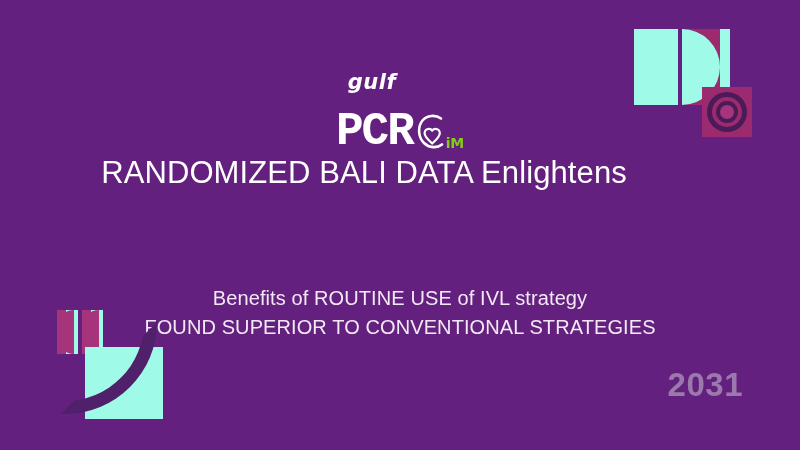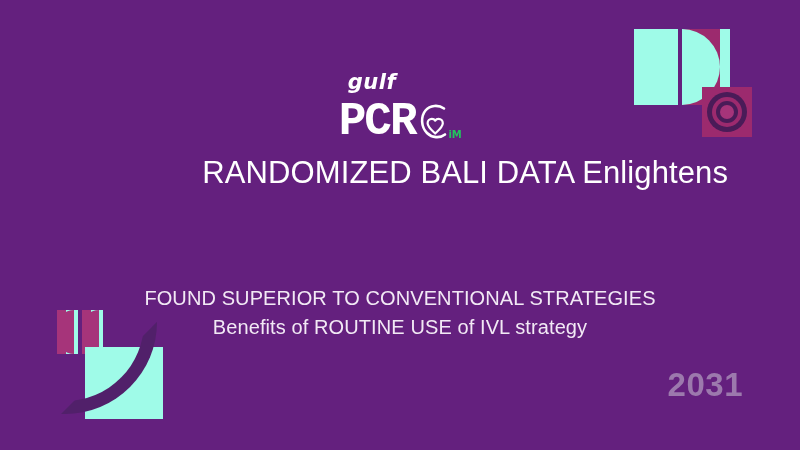--- a/index.html
+++ b/index.html
@@ -178,21 +178,21 @@
     line-height: 1;
   }
   .logo .gulf {
     display: block;
     color: #FFFFFF;
     font-family: "DejaVu Sans", sans-serif;
     font-size: 21px;
     font-style: italic;
     font-weight: 700;
     letter-spacing: 0.5px;
-    margin-bottom: 8px;
+    margin-bottom: 18px;
     padding-right: 56px;
   }
   .logo .mark-row {
     display: inline-flex;
     align-items: flex-end;
     justify-content: center;
   }
   .logo .pcr {
     color: #FFFFFF;
     font-family: Liberation Mono, monospace;
@@ -202,36 +202,36 @@
     line-height: 0.92;
   }
   .logo .heart-mark {
     position: relative;
     width: 34px;
     height: 40px;
     margin-left: 2px;
     margin-bottom: 1px;
   }
   .logo .im {
-    color: #22c55e;
+    color: #84cc16;
     font-family: "DejaVu Sans", sans-serif;
-    font-size: 10px;
+    font-size: 14px;
     font-weight: 700;
     margin-left: -3px;
     margin-bottom: 3px;
     letter-spacing: -0.3px;
   }
 
   
   .title {
     position: absolute;
     left: 0;
     top: 153px;
     width: 728px;
-    text-align: right;
+    text-align: center;
     color: #FFFFFF;
     font-size: 31px;
     font-weight: 400;
     line-height: 1.32;
     letter-spacing: 0.1px;
   }
   .title .line { display: block; }
 
   .subtitle {
     position: absolute;
@@ -290,22 +290,22 @@
       </span>
       <span class="im">iM</span>
     </span>
   </div>
 
   <div class="title">
     <span class="line">RANDOMIZED BALI DATA Enlightens</span>
   </div>
 
   <div class="subtitle">
+    <span class="line">Benefits of ROUTINE USE of IVL strategy</span>
     <span class="line">FOUND SUPERIOR TO CONVENTIONAL STRATEGIES</span>
-    <span class="line">Benefits of ROUTINE USE of IVL strategy</span>
   </div>
 
   <div class="deco-dd">
     <div class="cell a">
       <div class="dshape"></div>
     </div>
     <div class="cell b">
       <div class="dshape"></div>
     </div>
   </div>

